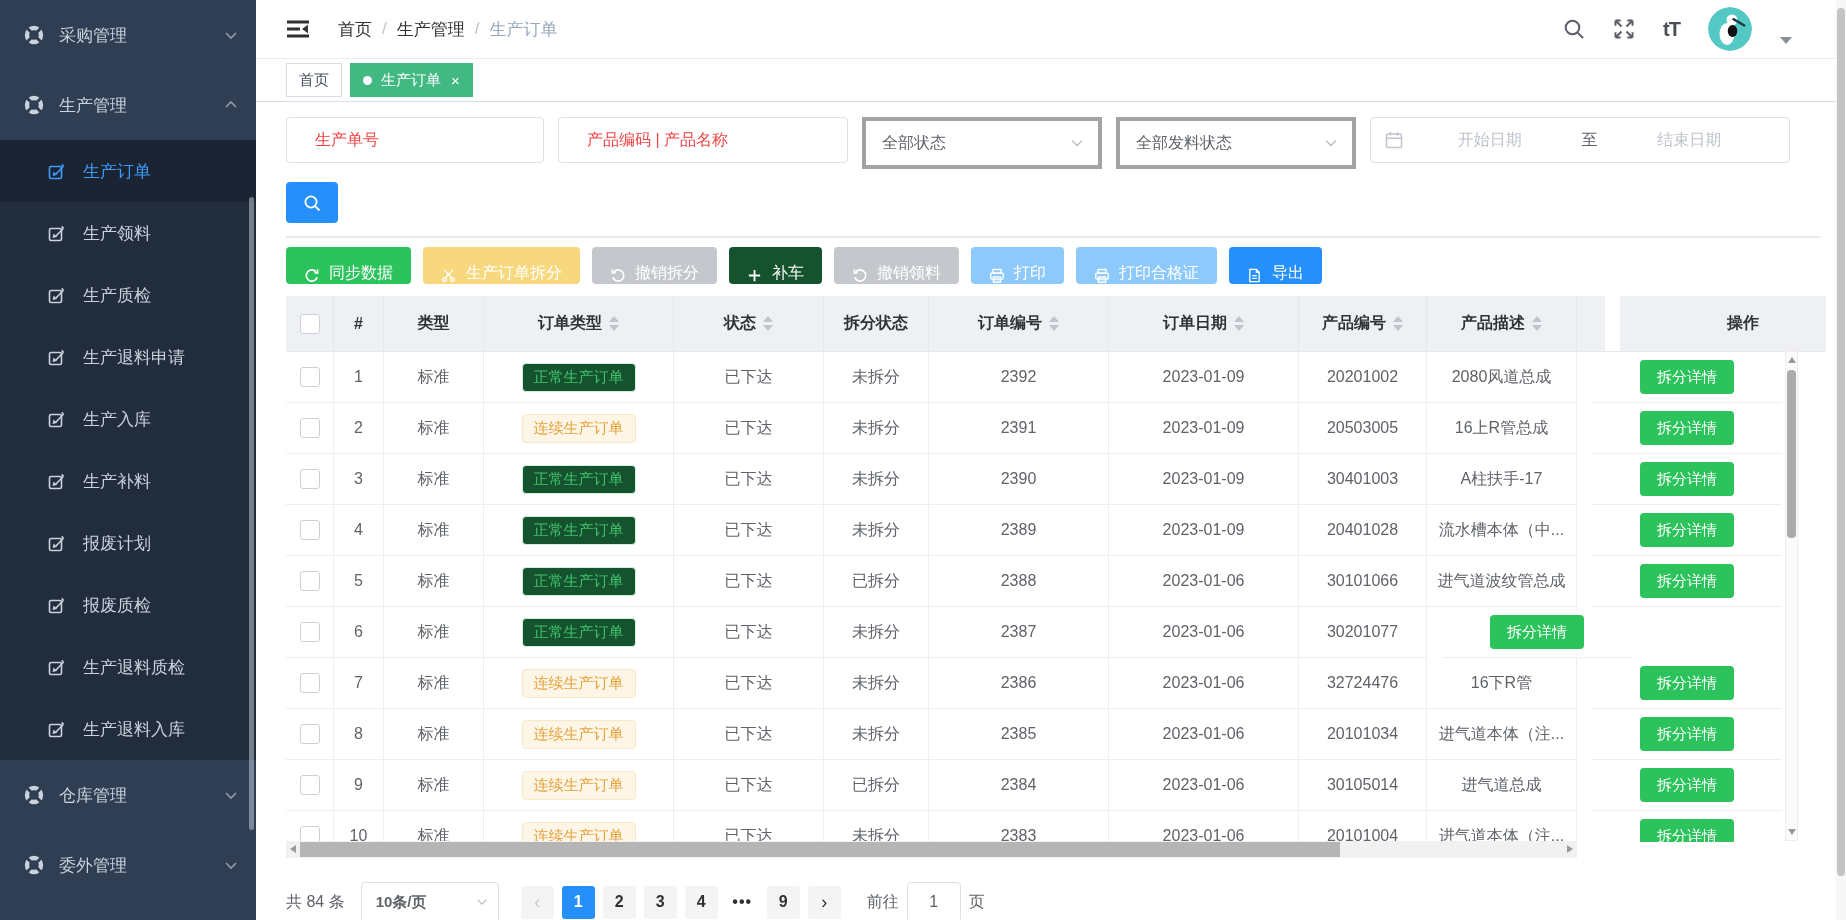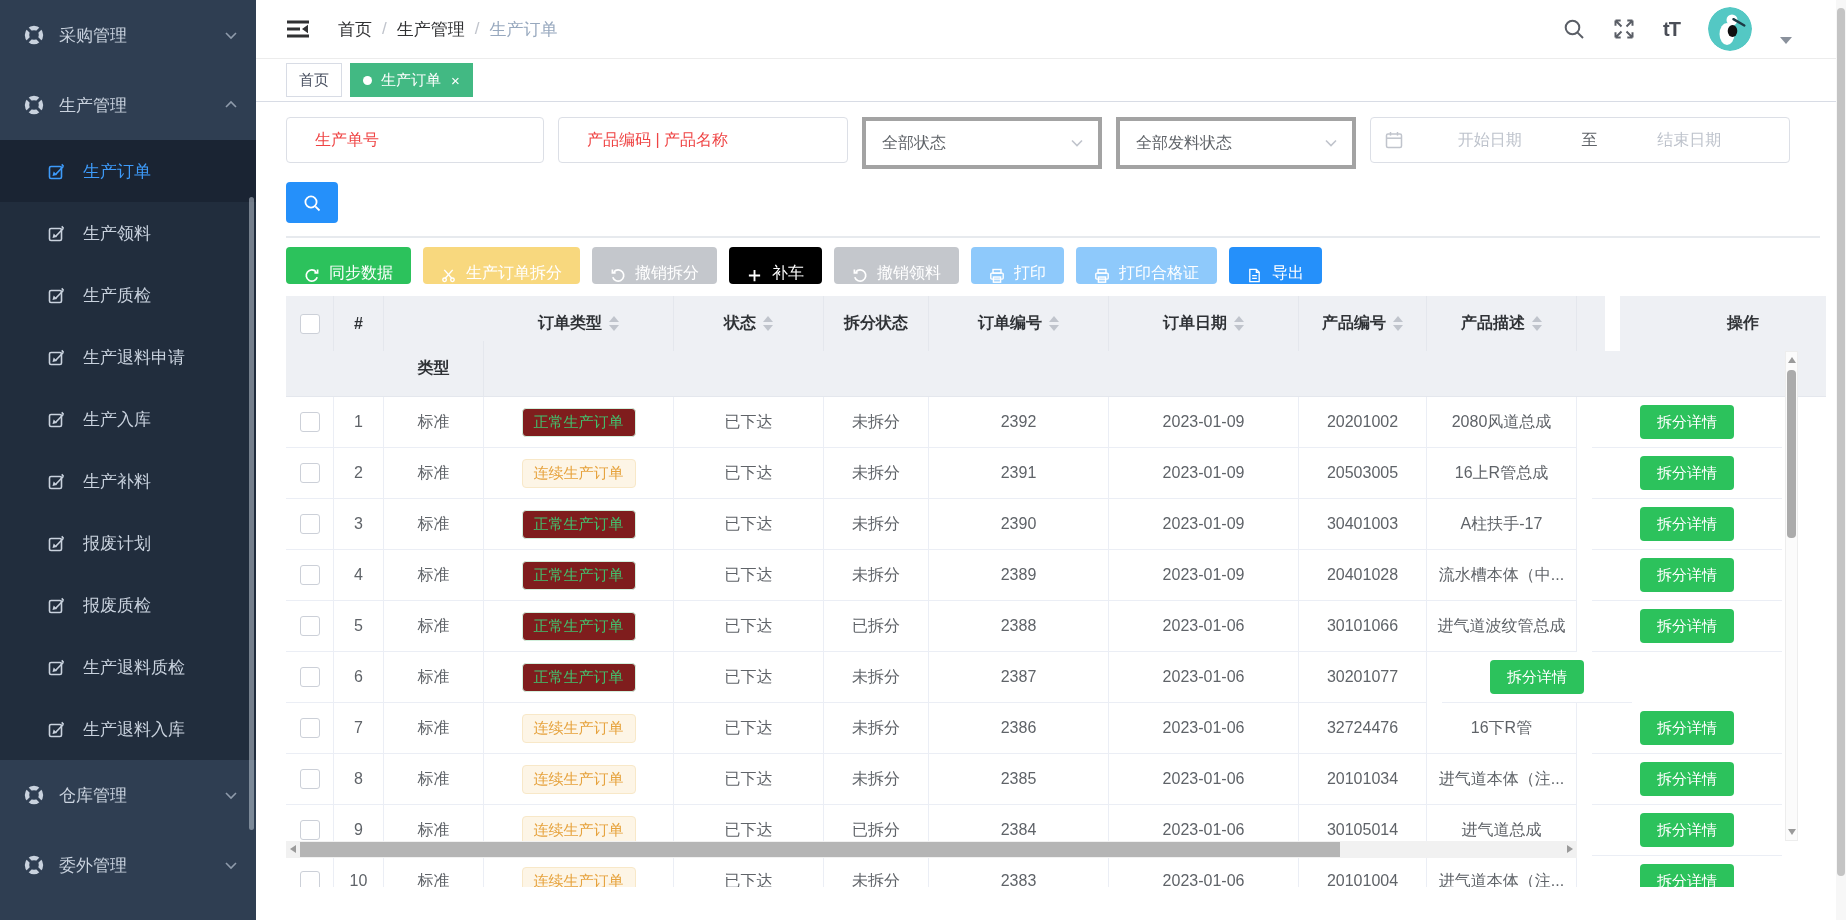--- a/index.html
+++ b/index.html
@@ -72,21 +72,21 @@
   .body-row .cell{height:51px;color:#5f6368;border-right:1px solid #ebeef5;border-bottom:1px solid #ebeef5;background:#fff;}
   .body-row .cell.gap{border-right:none;border-bottom:none;}
   .body-row .cell.last{border-right:none;}
   .cell.gap{background:#fff;}
   .checkbox{width:18px;height:18px;border:1px solid #ccd0d8;border-radius:3px;background:#fff;cursor:pointer;}
   .sort{display:flex;flex-direction:column;gap:3px;margin-left:7px;}
   .sort i{display:block;width:0;height:0;border-left:5px solid transparent;border-right:5px solid transparent;}
   .sort .up{border-bottom:6px solid #c0c4cc;}
   .sort .dn{border-top:6px solid #c0c4cc;}
   .badge{padding:4px 11px;border-radius:4px;font-size:15px;border:1px solid transparent;white-space:nowrap;}
-  .badge.green{color:#42c06d;background:#7f1d1d;border-color:#d2f0dd;}
+  .badge.green{color:#42c06d;background:#14532d;border-color:#d2f0dd;}
   .badge.orange{color:#e6a23c;background:#fdf5e6;border-color:#f8e8c8;}
   .row-btn{height:34px;padding:0 17px;border:none;border-radius:4px;background:#2cc25c;color:#fff;font-size:15px;cursor:pointer;font-family:inherit;}
 
   
   .vscroll{position:absolute;left:1499px;top:55px;width:13px;height:490px;background:#fbfbfb;border:1px solid #ededed;box-sizing:border-box;}
   .vscroll .arr-up{position:absolute;top:5px;left:2px;width:0;height:0;border-left:4px solid transparent;border-right:4px solid transparent;border-bottom:6px solid #9a9a9a;}
   .vscroll .arr-dn{position:absolute;bottom:5px;left:2px;width:0;height:0;border-left:4px solid transparent;border-right:4px solid transparent;border-top:6px solid #9a9a9a;}
   .vscroll .vthumb{position:absolute;top:18px;left:1px;width:9px;height:168px;background:#ababab;border-radius:4px;}
   .hscroll{position:absolute;left:0;top:545px;width:1291px;height:17px;background:#f1f1f1;}
   .hscroll .arr-l{position:absolute;left:4px;top:4px;width:0;height:0;border-top:4px solid transparent;border-bottom:4px solid transparent;border-right:6px solid #9a9a9a;}
@@ -423,21 +423,21 @@
           </button>
           <button class="act-btn" style="background: rgb(196, 199, 204);">
             <span class="aicon">
               <svg viewBox="0 0 16 16" width="16" height="16" fill="none" stroke="#fff" stroke-width="1.7">
                 <path d="M2.8 9.3 a5.6 5.6 0 1 0 1.1 -5.4"></path>
                 <path d="M2.4 1.6 v3.2 h3.2"></path>
               </svg>
             </span>
             <span>撤销拆分</span>
           </button>
-          <button class="act-btn" style="background: #000000; font-family: Liberation Serif, serif;">
+          <button class="act-btn" style="background: #14532d; font-family: Liberation Serif, serif;">
             <span class="aicon">
               <svg viewBox="0 0 16 16" width="15" height="15" fill="none" stroke="#fff" stroke-width="2">
                 <path d="M8 2 v12 M2 8 h12"></path>
               </svg>
             </span>
             <span>补车</span>
           </button>
           <button class="act-btn" style="background: rgb(196, 199, 204);">
             <span class="aicon">
               <svg viewBox="0 0 16 16" width="16" height="16" fill="none" stroke="#fff" stroke-width="1.7">
@@ -482,21 +482,21 @@
         </div>
 
       <div class="table-zone">
         <div class="tr th-row" id="thead">
             <div class="cell" style="width: 48px; flex: 0 0 48px;">
               <span class="checkbox"></span>
             </div>
             <div class="cell" style="width: 50px; flex: 0 0 50px;">
               <span>#</span>
             </div>
-            <div class="cell" style="width: 100px; flex: 0 0 100px; margin-top: 45px;">
+            <div class="cell" style="width: 100px; flex: 0 0 100px;">
               <span>类型</span>
             </div>
             <div class="cell" style="width: 190px; flex: 0 0 190px;">
               <span>订单类型</span>
               <span class="sort">
                 <i class="up"></i>
                 <i class="dn"></i>
               </span>
             </div>
             <div class="cell" style="width: 150px; flex: 0 0 150px;">

